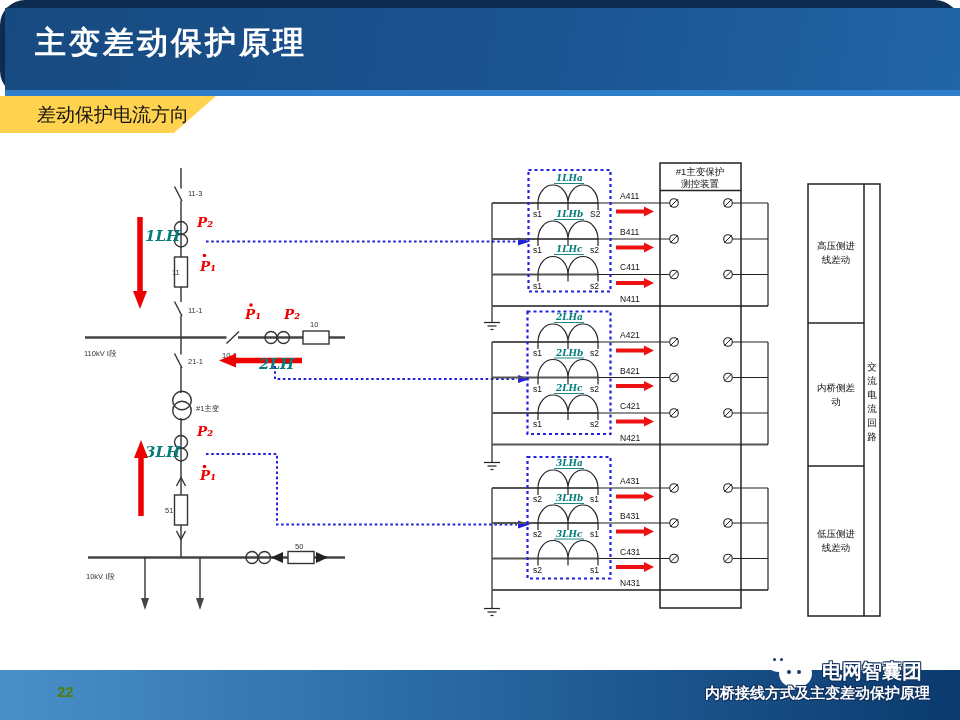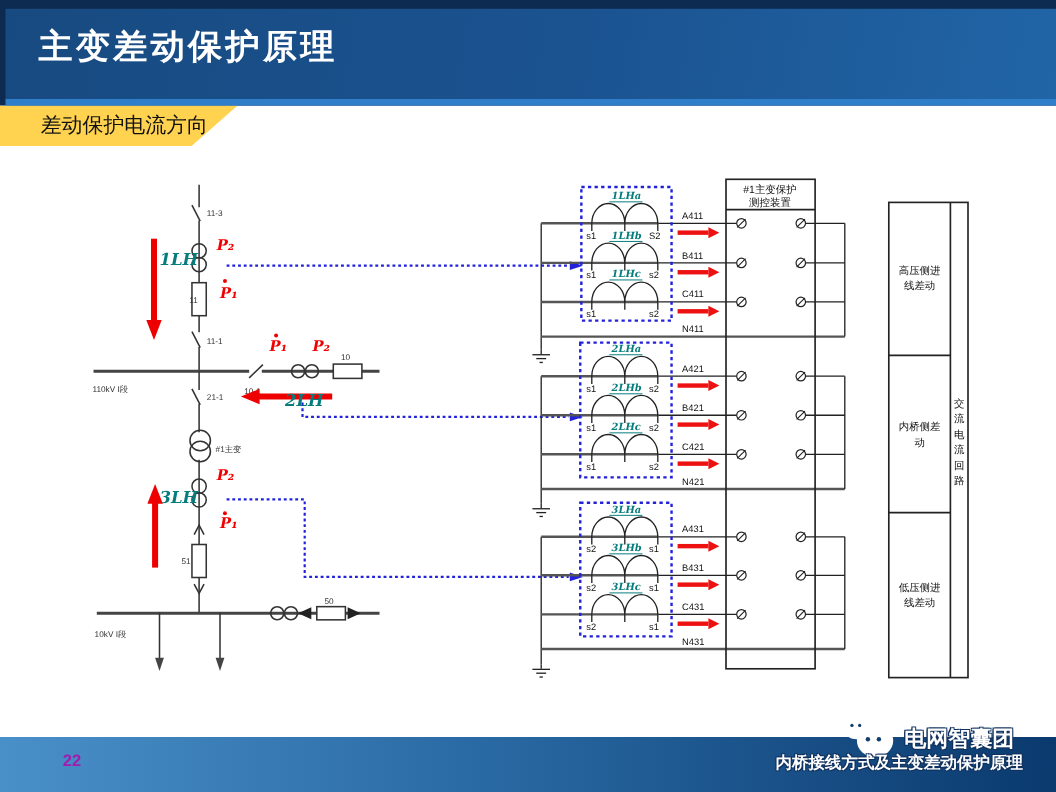--- a/index.html
+++ b/index.html
@@ -1,33 +1,33 @@
 <!DOCTYPE html>
 <html><head>
 <meta charset="utf-8">
 <style>
   html,body{margin:0;padding:0;background:#ffffff;width:960px;height:720px;overflow:hidden;
             font-family:"Liberation Sans",sans-serif;}
   .stage{position:relative;width:960px;height:720px;background:#fff;}
 
   
-  .header{position:absolute;left:0;top:0;width:960px;height:96px;background:#0d2b50;}
+  .header{position:absolute;left:0;top:0;width:960px;height:96px;background:#0d2b50;border-radius:25px;}
   .header-main{position:absolute;left:5px;top:8px;right:0;bottom:6px;
                background:linear-gradient(100deg,#174a80 0%,#1b5391 55%,#2165a6 100%);}
   .header-light{position:absolute;left:5px;bottom:0;right:0;height:6px;background:#2e7ec9;}
   .title{position:absolute;left:35px;top:22px;font-size:31px;font-weight:bold;color:#ffffff;
          letter-spacing:3px;}
   .badge{position:absolute;left:0;top:96px;width:216px;height:37px;background:#ffd24f;
          clip-path:polygon(0 0,100% 0,80.5% 100%,0 100%);}
   .badge span{display:block;padding-left:37px;line-height:37px;font-size:19px;font-weight:normal;color:#111;}
 
   
   .footer{position:absolute;left:0;top:670px;width:960px;height:50px;
           background:linear-gradient(to right,#4a90c8 0%,#2a6aa4 45%,#0a3a6e 100%);}
-  .pagenum{position:absolute;left:57px;top:683px;font-size:15px;font-weight:bold;color:#a21caf;text-align:right;}
+  .pagenum{position:absolute;left:57px;top:683px;font-size:15px;font-weight:bold;color:#4d7c0f;text-align:right;}
   .brand{position:absolute;left:822px;top:658px;font-size:20px;font-weight:bold;color:#fff;
          text-shadow:-1px -1px 0 #10315e,1px -1px 0 #10315e,-1px 1px 0 #10315e,1px 1px 0 #10315e;}
   .subtitle{position:absolute;right:30px;top:684px;font-size:15px;font-weight:bold;color:#fff;
          text-shadow:-1px -1px 0 #10315e,1px -1px 0 #10315e,-1px 1px 0 #10315e,1px 1px 0 #10315e;padding-left:48px;}
   .logo{position:absolute;left:766px;top:650px;width:54px;height:44px;}
   .bub{position:absolute;background:#fff;border-radius:50%;}
   .bub-s{left:0;top:0;width:26px;height:22px;}
   .bub-b{left:13px;top:9px;width:33px;height:29px;}
   .eye{position:absolute;background:#123c6b;border-radius:50%;}
 

